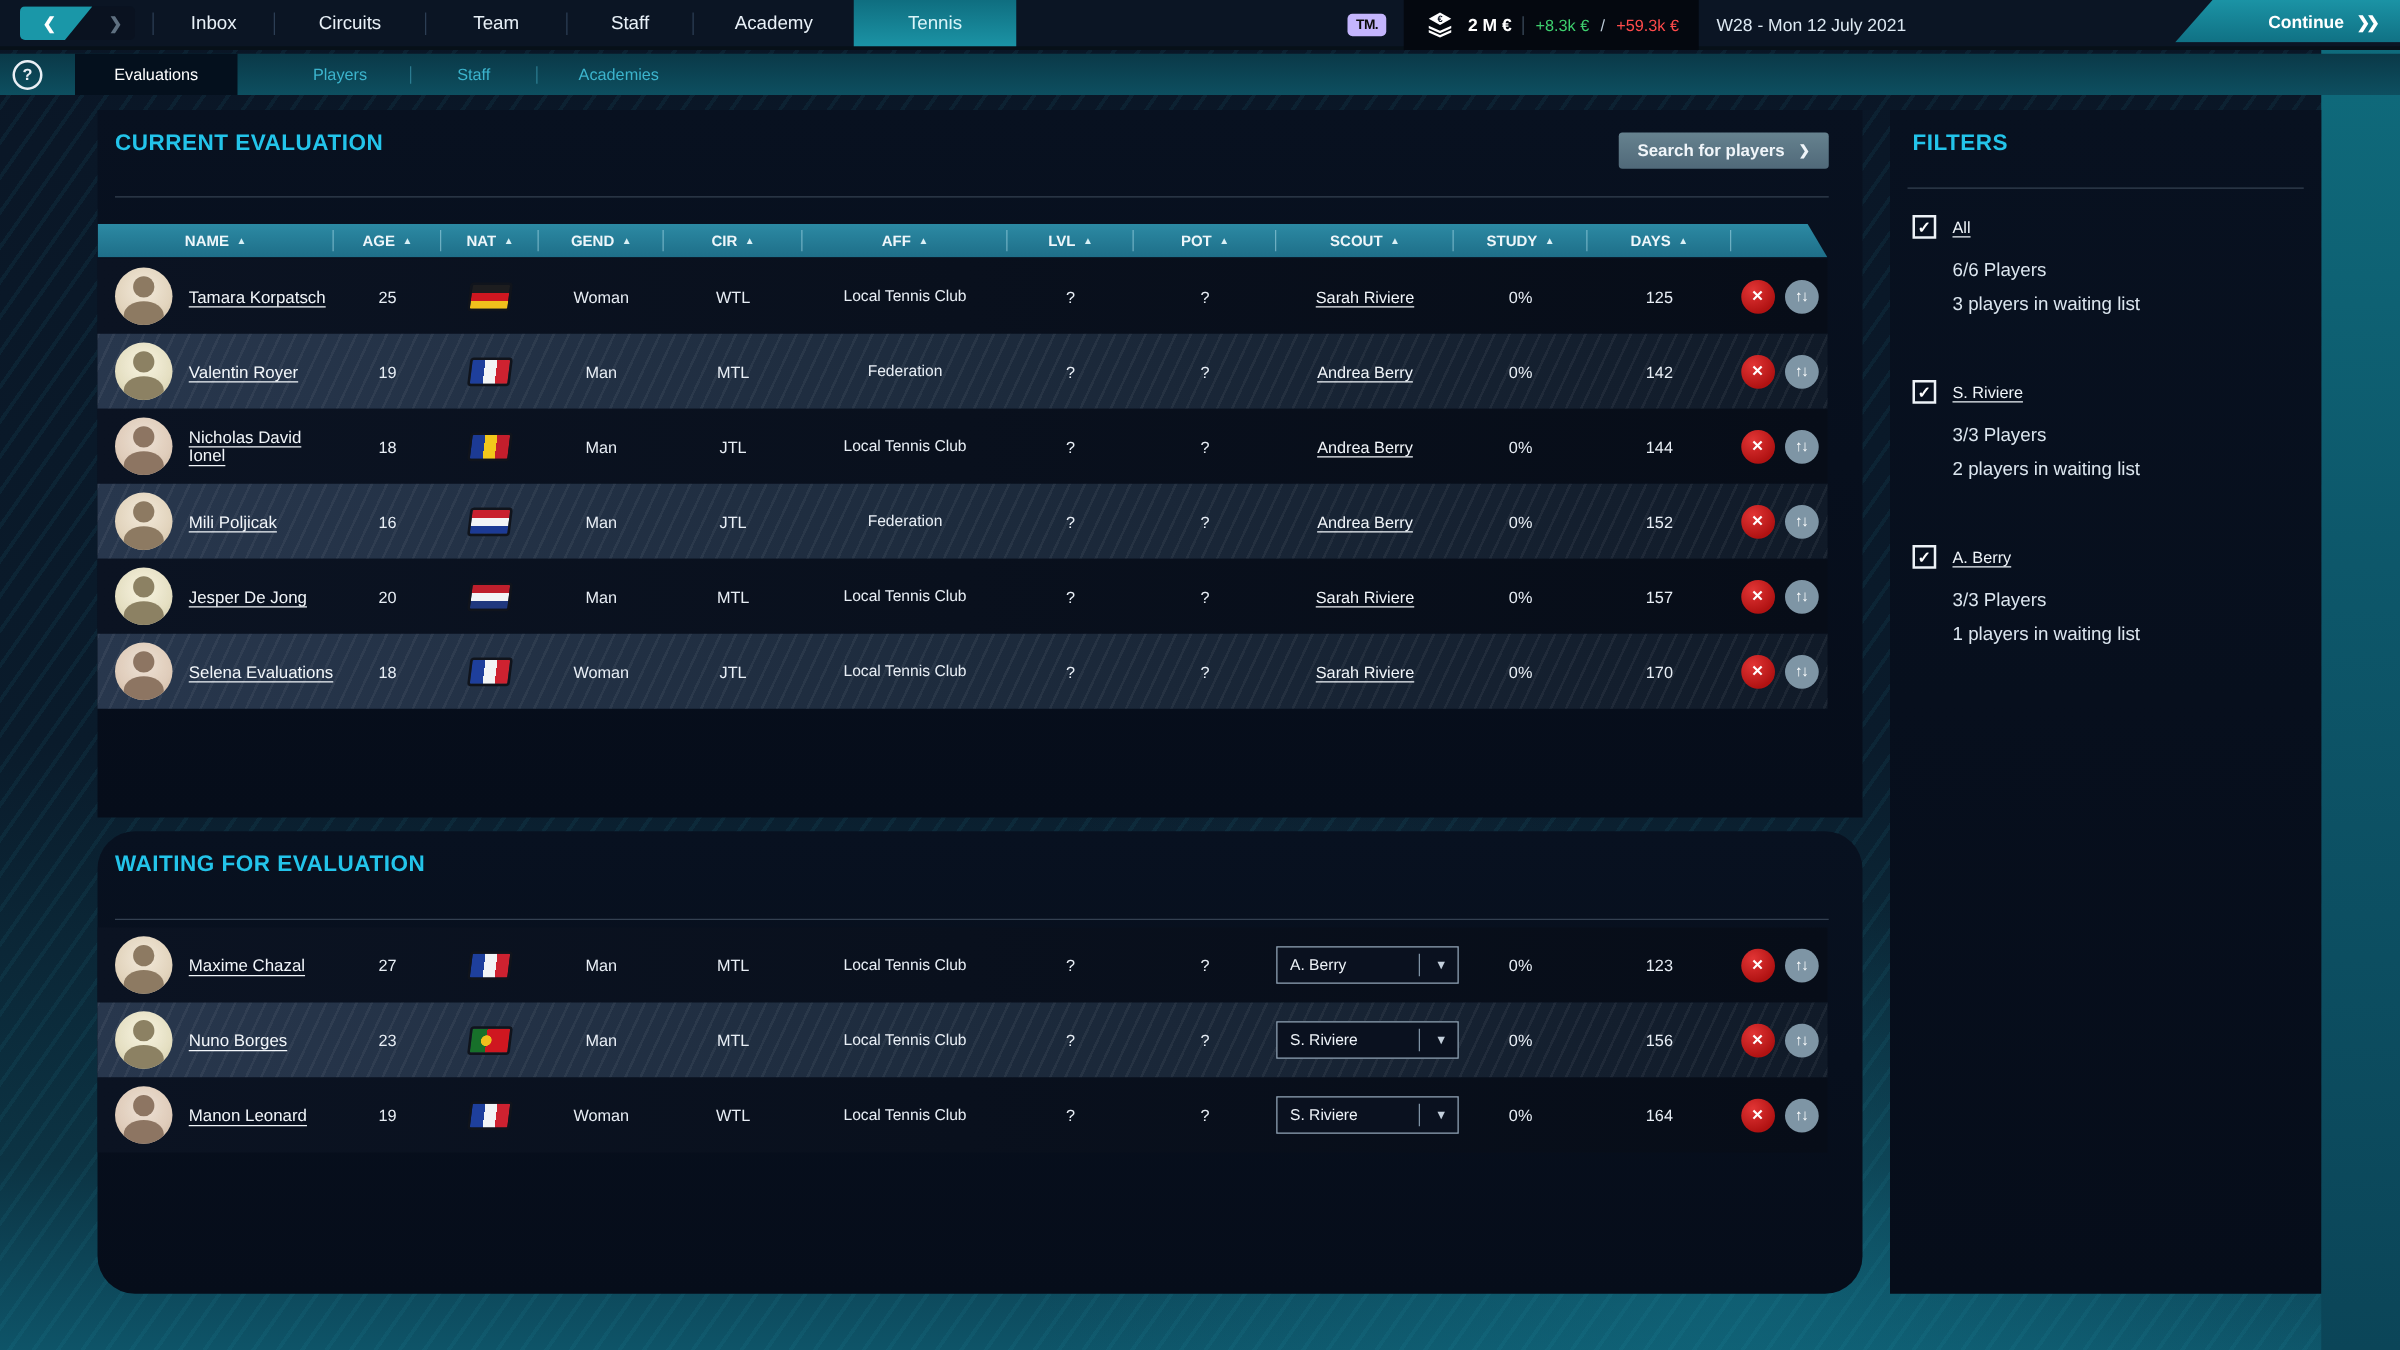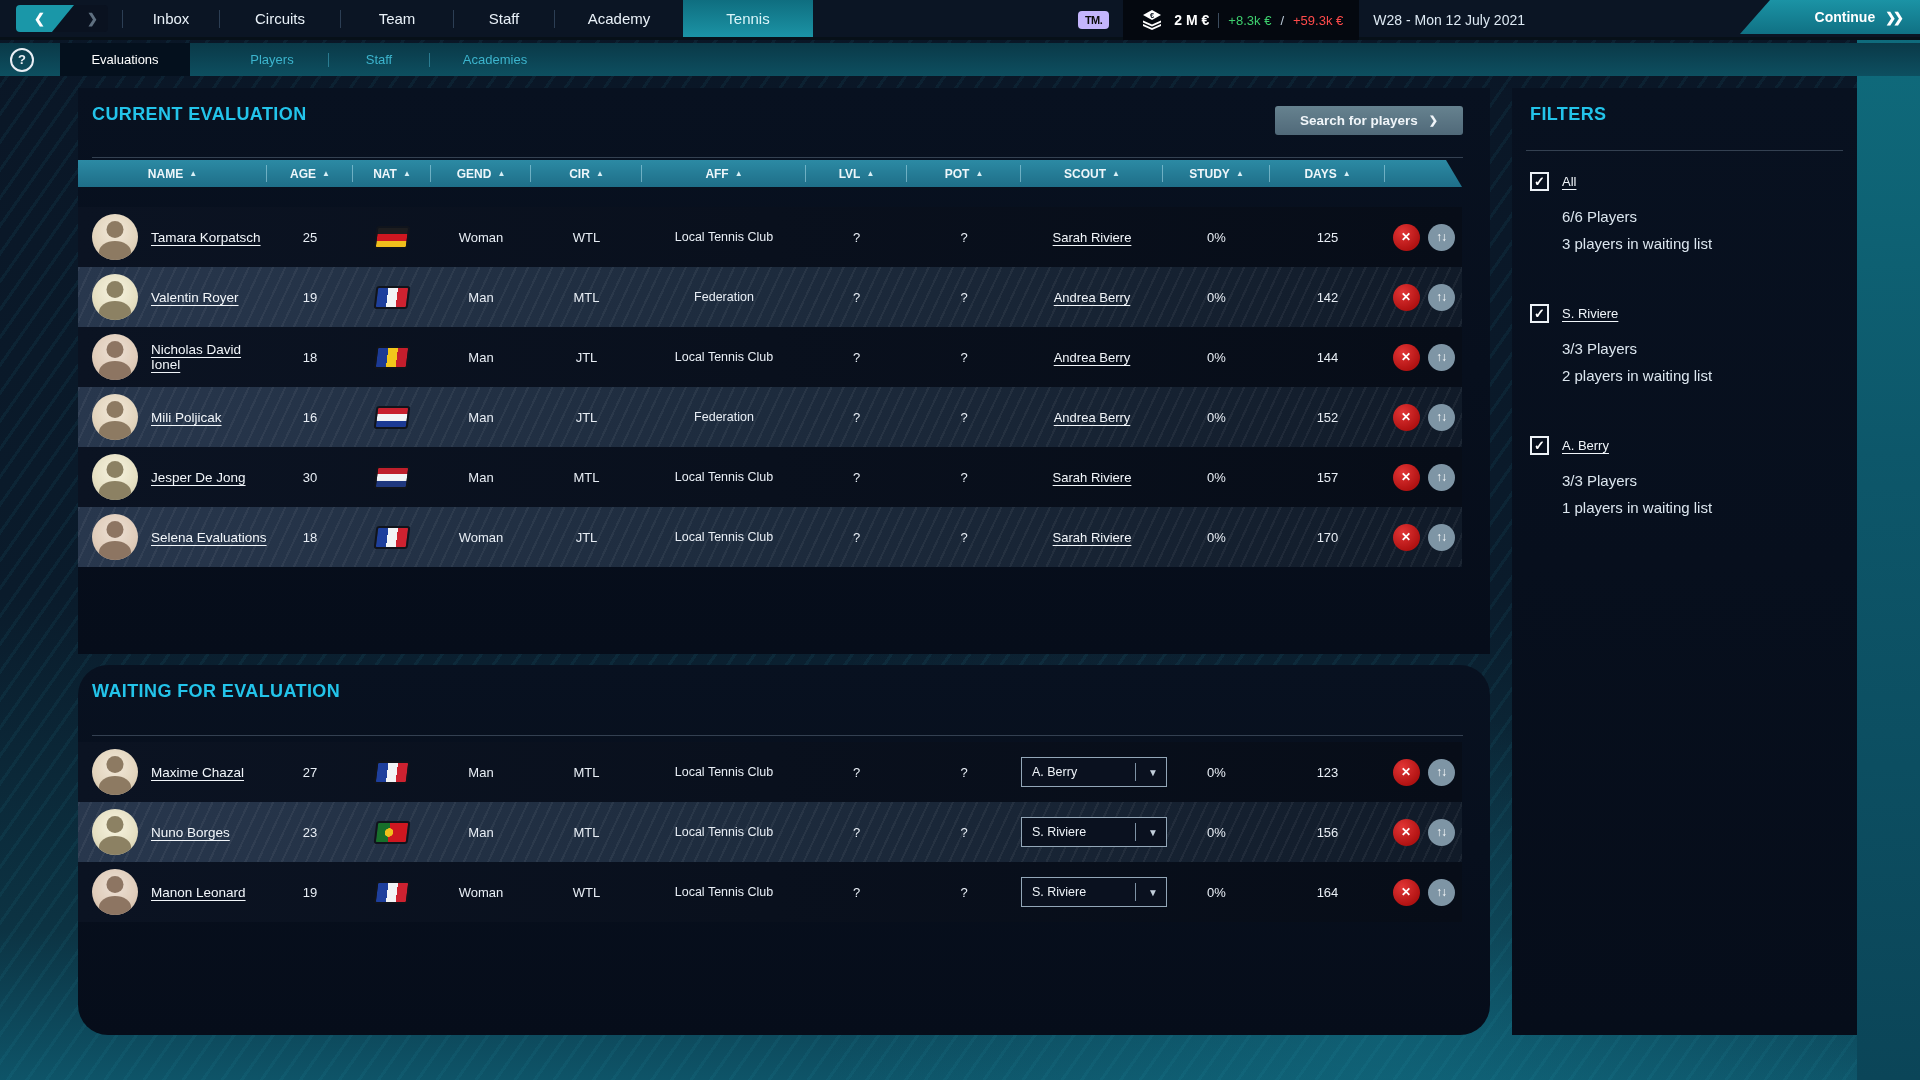--- a/index.html
+++ b/index.html
@@ -70,27 +70,27 @@
   .panel { position:absolute; background:linear-gradient(180deg,#081120 0%,#060d1a 100%); }
   .panel-current { left:78px; top:88px; width:1412px; height:566px; }
   .panel-waiting { left:78px; top:665px; width:1412px; height:370px;border-radius:30px; }
   .panel-filters { left:1512px; top:88px; width:345px; height:947px; }
   .panel-title { position:absolute; left:14px; top:16px; color:#23c4ea; font-size:18px;
     font-weight:bold; letter-spacing:.4px; }
   .hairline { position:absolute; left:14px; right:27px; height:1px; background:rgba(135,155,175,.35); }
 
   .search-players-btn { position:absolute; right:27px; top:18px; height:29px;
     background:linear-gradient(180deg,#66828f 0%,#506979 100%); border-radius:3px;
-    display:flex; align-items:center; gap:11px; padding:0 25px; cursor:pointer;
+    display:flex; align-items:center; gap:11px; padding:0 15px; cursor:pointer;
     color:#f0f5f9; font-size:13.5px; font-weight:bold; }
   .search-players-btn .chev { font-size:11px; }
 
   
   .tgrid { display:grid; grid-template-columns:189px 86px 78px 100px 111px 164px 101px 114px 142px 107px 115px 77px; align-items:center; }
-  .thead { position:absolute; left:0; top:72px; width:1384px; height:27px;
+  .thead { position:absolute; left:0; top:91px; width:1384px; height:27px;
     background:linear-gradient(180deg,#2c8aa4 0%,#1e6e88 100%);
     clip-path:polygon(0 0,calc(100% - 16px) 0,100% 100%,0 100%); }
   .thead .hcell { position:relative; height:27px; display:flex; align-items:center; justify-content:center;
     gap:6px; color:#eef6fa; font-size:12px; font-weight:bold; cursor:pointer; }
   .thead .hcell:not(:last-child)::after { content:""; position:absolute; right:0; top:5px; bottom:5px;
     width:1px; background:rgba(200,240,250,.45); }
   .sort-arrow { font-size:8px; color:#d8f0f6; }
 
   .rows { position:absolute; left:0; top:119px; width:1384px; }
   .row { width:1384px; height:60px; cursor:pointer; }
@@ -369,21 +369,21 @@
             <span>↑↓</span>
           </div>
       </div>
     </div>
 
     <div class="row dark tgrid">
       <div class="cell name-cell">
           <div class="avatar"></div>
           <span class="plink">Jesper De Jong</span>
         </div>
-      <div class="cell">30</div>
+      <div class="cell">20</div>
       <div class="cell flag-cell">
           <span class="flag" data-flag="nl"></span>
         </div>
       <div class="cell">Man</div>
       <div class="cell">MTL</div>
       <div class="cell aff">Local Tennis Club</div>
       <div class="cell">?</div>
       <div class="cell">?</div>
       <div class="cell"><span class="plink" style="font-size:13px">Sarah Riviere</span></div>
       <div class="cell">0%</div>

